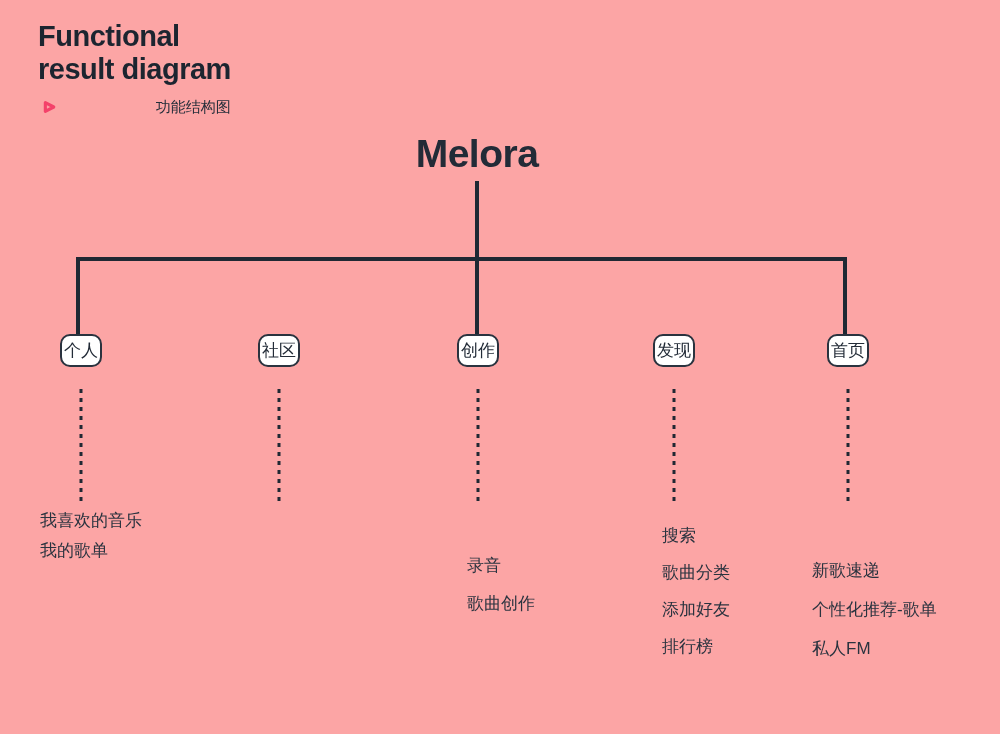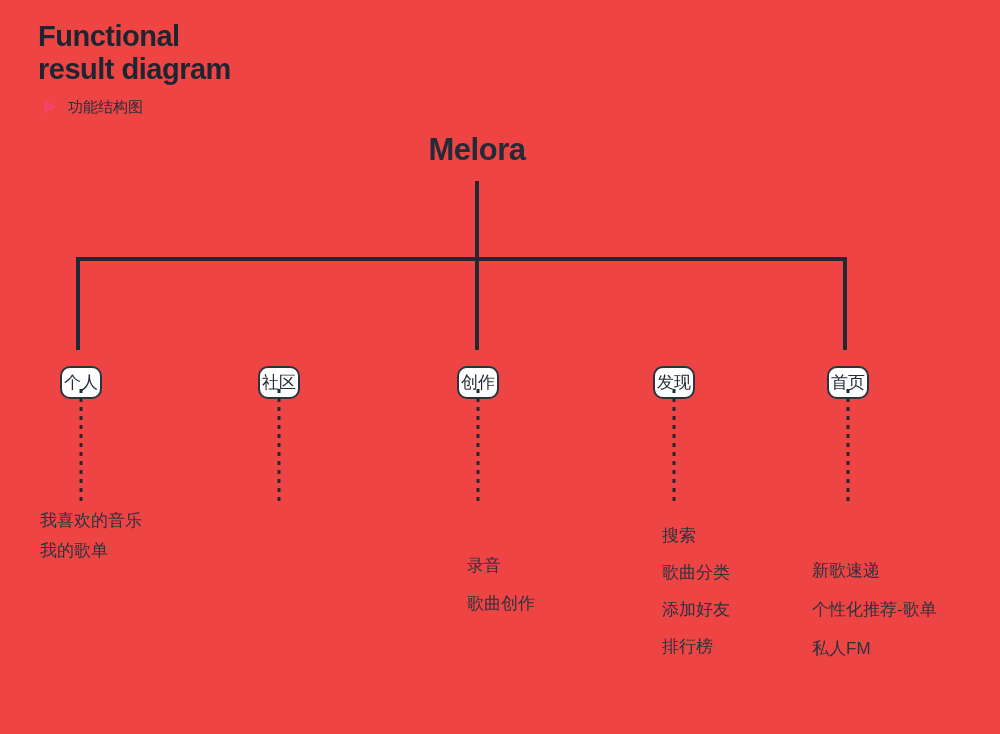--- a/index.html
+++ b/index.html
@@ -3,49 +3,49 @@
 <meta charset="utf-8">
 <style>
   :root{
     --ink:#252e3a;
     --line:#1f2833;
     --pink:#f4426a;
   }
   *{margin:0;padding:0;box-sizing:border-box;}
   html,body{background:#ffffff;}
   body{font-family:"Liberation Sans","DejaVu Sans",sans-serif;color:var(--ink);}
-  .page{position:relative;width:1000px;height:734px;background:#ef4444;overflow:hidden;}
+  .page{position:relative;width:1000px;height:734px;background:#fca5a5;overflow:hidden;}
 
   
   .header{position:absolute;left:38px;top:20px;}
   .page-title{
     font-size:29px;line-height:33px;font-weight:800;
     letter-spacing:-0.5px;color:#1c2530;white-space:pre-line;
   }
-  .subtitle-row{display:flex;align-items:center;gap:8px;margin-top:10px;}
+  .subtitle-row{display:flex;align-items:center;gap:8px;margin-top:10px;justify-content:space-between;}
   .subtitle-row .icon{width:22px;height:22px;display:block;}
   .subtitle-text{font-size:15px;color:var(--ink);}
 
   
   .root-title{
     position:absolute;left:477px;top:132px;transform:translateX(-50%);
-    font-size:31px;font-weight:800;letter-spacing:-0.5px;color:#222b37;
+    font-size:39px;font-weight:800;letter-spacing:-0.5px;color:#222b37;
   }
 
   
   .line{position:absolute;background:var(--line);}
   .trunk-top   {left:475px;top:181px;width:4px;height:79px;}
   .trunk-hline {left:76px; top:257px;width:771px;height:4px;}
   .drop-left   {left:76px; top:257px;width:4px;height:93px;}
   .drop-center {left:475px;top:260px;width:4px;height:90px;}
   .drop-right  {left:843px;top:257px;width:4px;height:93px;}
 
   
   .node{
-    position:absolute;top:366px;transform:translateX(-50%);
+    position:absolute;top:334px;transform:translateX(-50%);
     border:2px solid #2a333f;border-radius:10px;background:#fff;
     padding:3px 2px;font-size:17px;color:#222b37;white-space:nowrap;
   }
   .node.b0{left:81px;}
   .node.b1{left:279px;}
   .node.b2{left:478px;}
   .node.b3{left:674px;font-family:Liberation Mono, monospace;}
   .node.b4{left:848px;}
 
   

